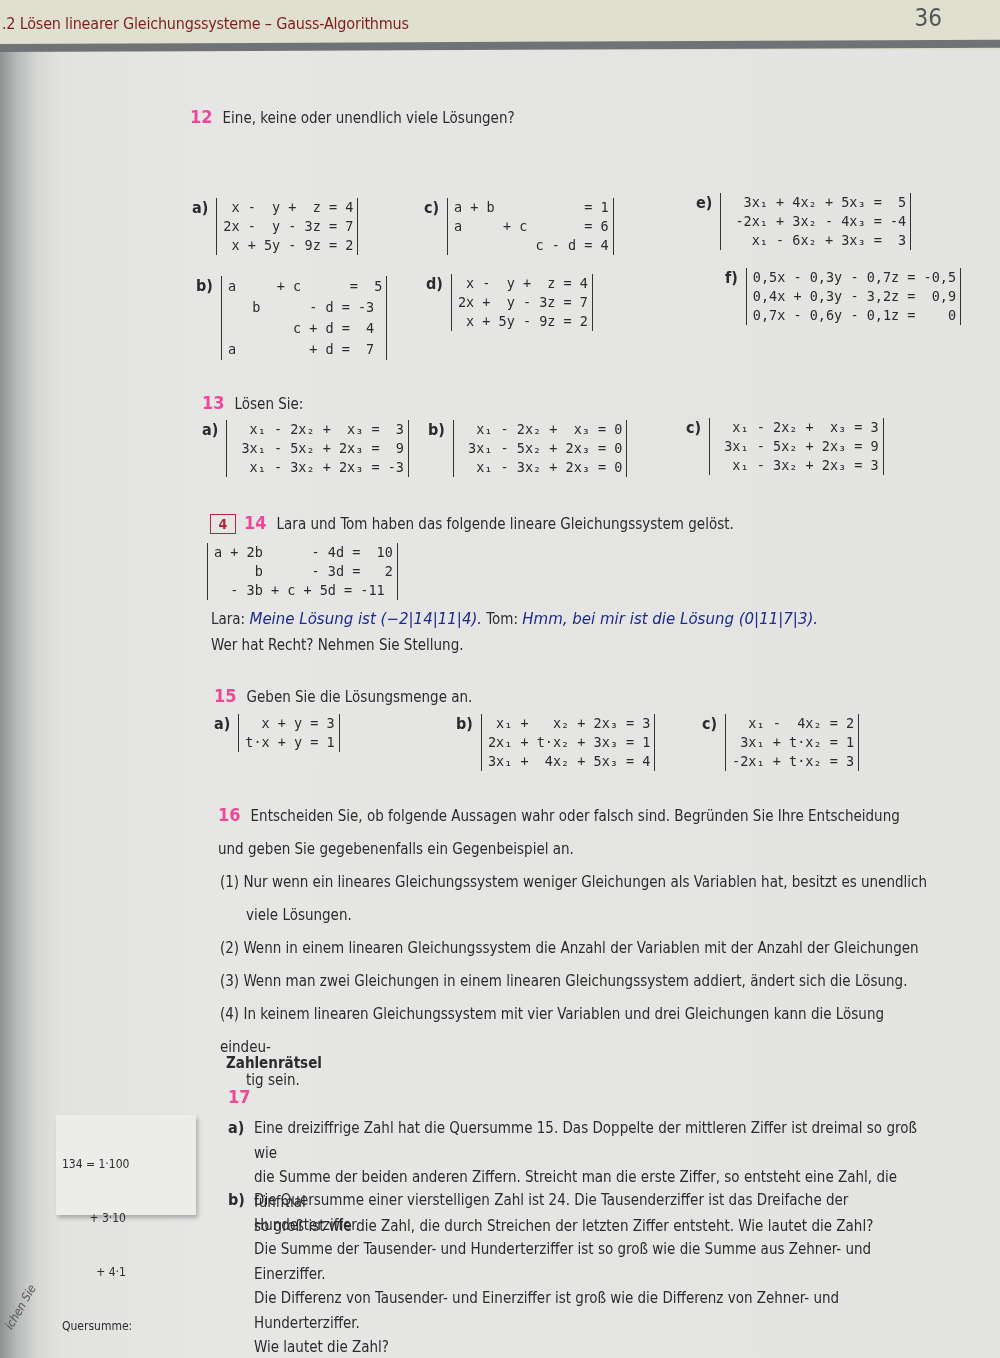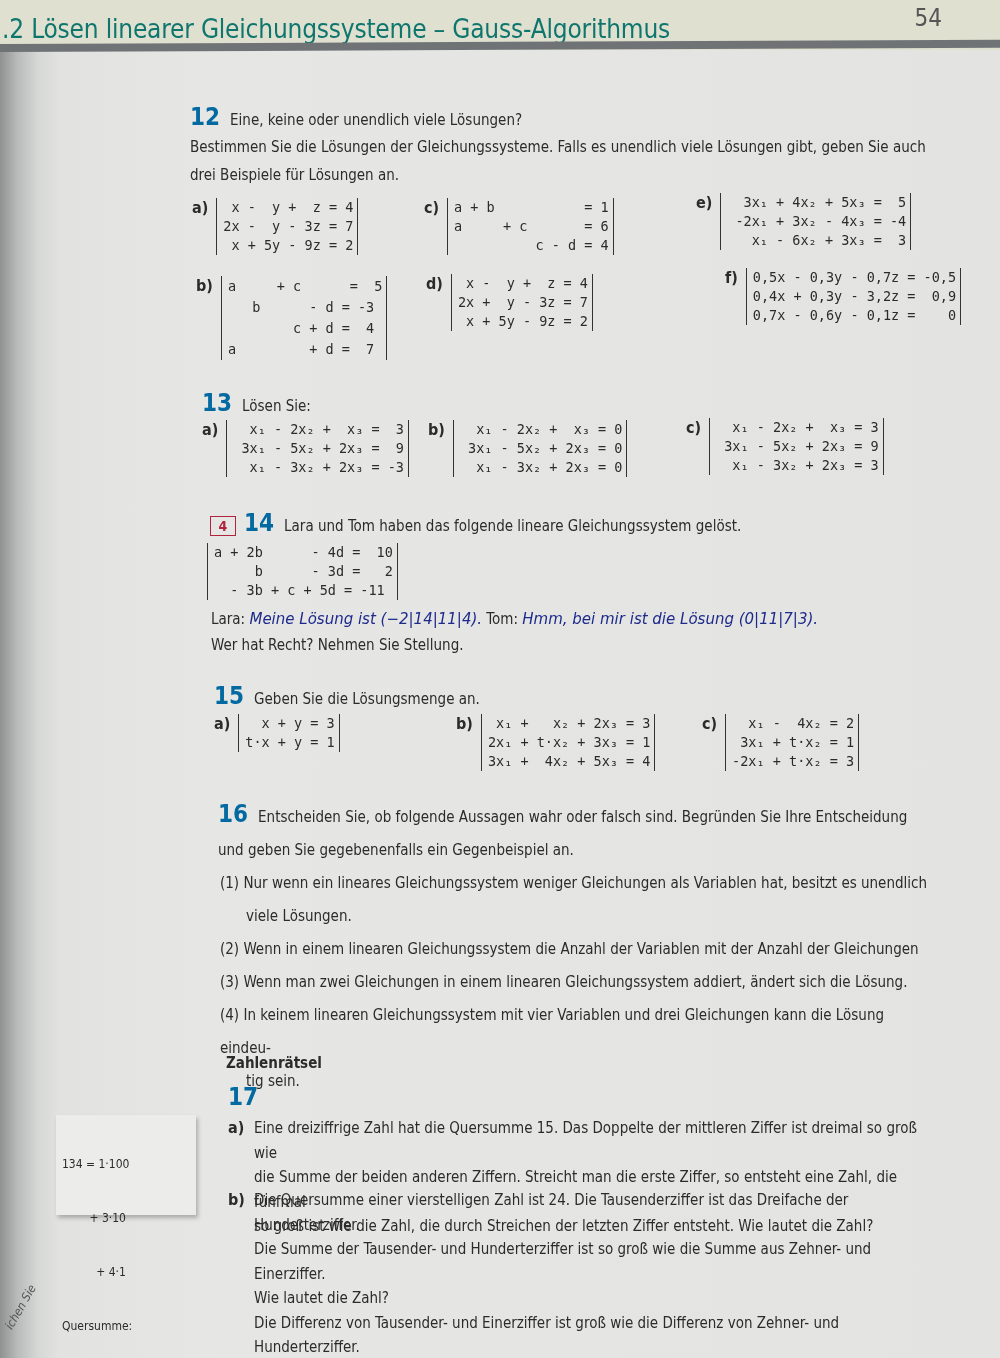--- a/index.html
+++ b/index.html
@@ -1,48 +1,47 @@
 <!DOCTYPE html>
 <html><head>
 <meta charset="utf-8">
 <style>
   html,body{margin:0;padding:0;}
   body{width:1000px;height:1358px;overflow:hidden;position:relative;
     background:linear-gradient(90deg,#8f9290 0px,#b9bcba 18px,#d6d8d6 38px,#e2e3e1 60px,#e6e7e5 200px,#e3e4e2 1000px);
     font-family:"DejaVu Sans Condensed","DejaVu Sans",sans-serif;color:#2b2b2b;}
   .header{position:absolute;left:0;top:0;width:1000px;height:50px;background:#dfe0cf;}
   .header-rule{position:absolute;left:0;top:44px;width:1000px;height:8px;background:#6f7376;transform:skewY(-0.25deg);transform-origin:left;}
-  .header-title{position:absolute;left:2px;top:14px;font-size:26px;color:#0f766e;letter-spacing:-0.2px;text-align:right;}
+  .header-title{position:absolute;left:2px;top:14px;font-size:16px;color:#7f1d1d;letter-spacing:-0.2px;text-align:right;}
   .page-num{position:absolute;right:58px;top:4px;font-size:24px;color:#555;}
   .task{position:absolute;font-size:15px;line-height:26px;}
-  .num{font-weight:bold;font-size:24px;margin-right:10px;color:#0369a1;}
+  .num{font-weight:bold;font-size:18px;margin-right:10px;color:#ec4899;}
   .label{font-weight:bold;font-size:16px;display:inline-block;vertical-align:top;margin-right:8px;}
   .sys{display:inline-block;vertical-align:top;border-left:1.5px solid #333;border-right:1.5px solid #333;padding:0 4px 0 6px;
     font-family:"DejaVu Sans Mono",monospace;font-size:13.5px;line-height:19px;white-space:pre;}
   .eq-item{position:absolute;}
   .hand{font-family:"DejaVu Sans",sans-serif;font-style:italic;color:#1d2a8c;font-size:15px;}
   .note-box{position:absolute;left:56px;top:1115px;width:140px;height:100px;background:#ececea;
     box-shadow:2px 3px 4px rgba(0,0,0,.25);font-size:12px;line-height:18px;padding:4px 6px;box-sizing:border-box;}
   .pencil{display:inline-block;width:24px;height:18px;border:1.5px solid #b0243c;color:#b0243c;font-size:14px;line-height:18px;text-align:center;margin-right:8px;font-weight:bold;}
   .stmt{margin-left:2px;}
   .stmt .cont{padding-left:26px;display:block;}
   .section{font-weight:bold;font-size:15px;}
 </style>
 </head>
 <body>
 
 <div class="header">
   <div class="header-title">.2  Lösen linearer Gleichungssysteme – Gauss-Algorithmus</div>
-  <div class="page-num">54</div>
+  <div class="page-num">36</div>
 </div>
 <div class="header-rule"></div>
 
 <div class="task" style="left:190px;top:104px;width:760px;">
   <div><span class="num">12</span><span>Eine, keine oder unendlich viele Lösungen?</span></div>
-  <div style="line-height:28px;">Bestimmen Sie die Lösungen der Gleichungssysteme. Falls es unendlich viele Lösungen gibt, geben Sie auch drei Beispiele für Lösungen an.</div>
 </div>
 <div class="eq-item" style="left:192px;top:198px;">
   <span class="label">a)</span><span class="sys"> x -  y +  z = 4
 2x -  y - 3z = 7
  x + 5y - 9z = 2</span>
 </div>
 <div class="eq-item" style="left:424px;top:198px;">
   <span class="label">c)</span><span class="sys">a + b           = 1
 a     + c       = 6
           c - d = 4</span>
@@ -141,22 +140,22 @@
     <div>Eine dreiziffrige Zahl hat die Quersumme 15. Das Doppelte der mittleren Ziffer ist dreimal so groß wie</div>
     <div>die Summe der beiden anderen Ziffern. Streicht man die erste Ziffer, so entsteht eine Zahl, die fünfmal</div>
     <div>so groß ist wie die Zahl, die durch Streichen der letzten Ziffer entsteht. Wie lautet die Zahl?</div>
   </div>
 </div>
 <div class="task" style="left:228px;top:1188px;width:700px;line-height:24.5px;">
   <span class="label" style="position:absolute;left:0;">b)</span>
   <div style="padding-left:26px;">
     <div>Die Quersumme einer vierstelligen Zahl ist 24. Die Tausenderziffer ist das Dreifache der Hunderterziffer.</div>
     <div>Die Summe der Tausender- und Hunderterziffer ist so groß wie die Summe aus Zehner- und Einerziffer.</div>
+    <div>Die Differenz von Tausender- und Einerziffer ist groß wie die Differenz von Zehner- und Hunderterziffer.</div>
     <div>Wie lautet die Zahl?</div>
-    <div>Die Differenz von Tausender- und Einerziffer ist groß wie die Differenz von Zehner- und Hunderterziffer.</div>
   </div>
 </div>
 
 <div class="note-box" style="white-space:pre;font-family:'DejaVu Sans Condensed','DejaVu Sans',sans-serif;">
   <div>134 = 1·100</div>
   <div>        + 3·10</div>
   <div>          + 4·1</div>
   <div>Quersumme:</div>
   
 </div>

